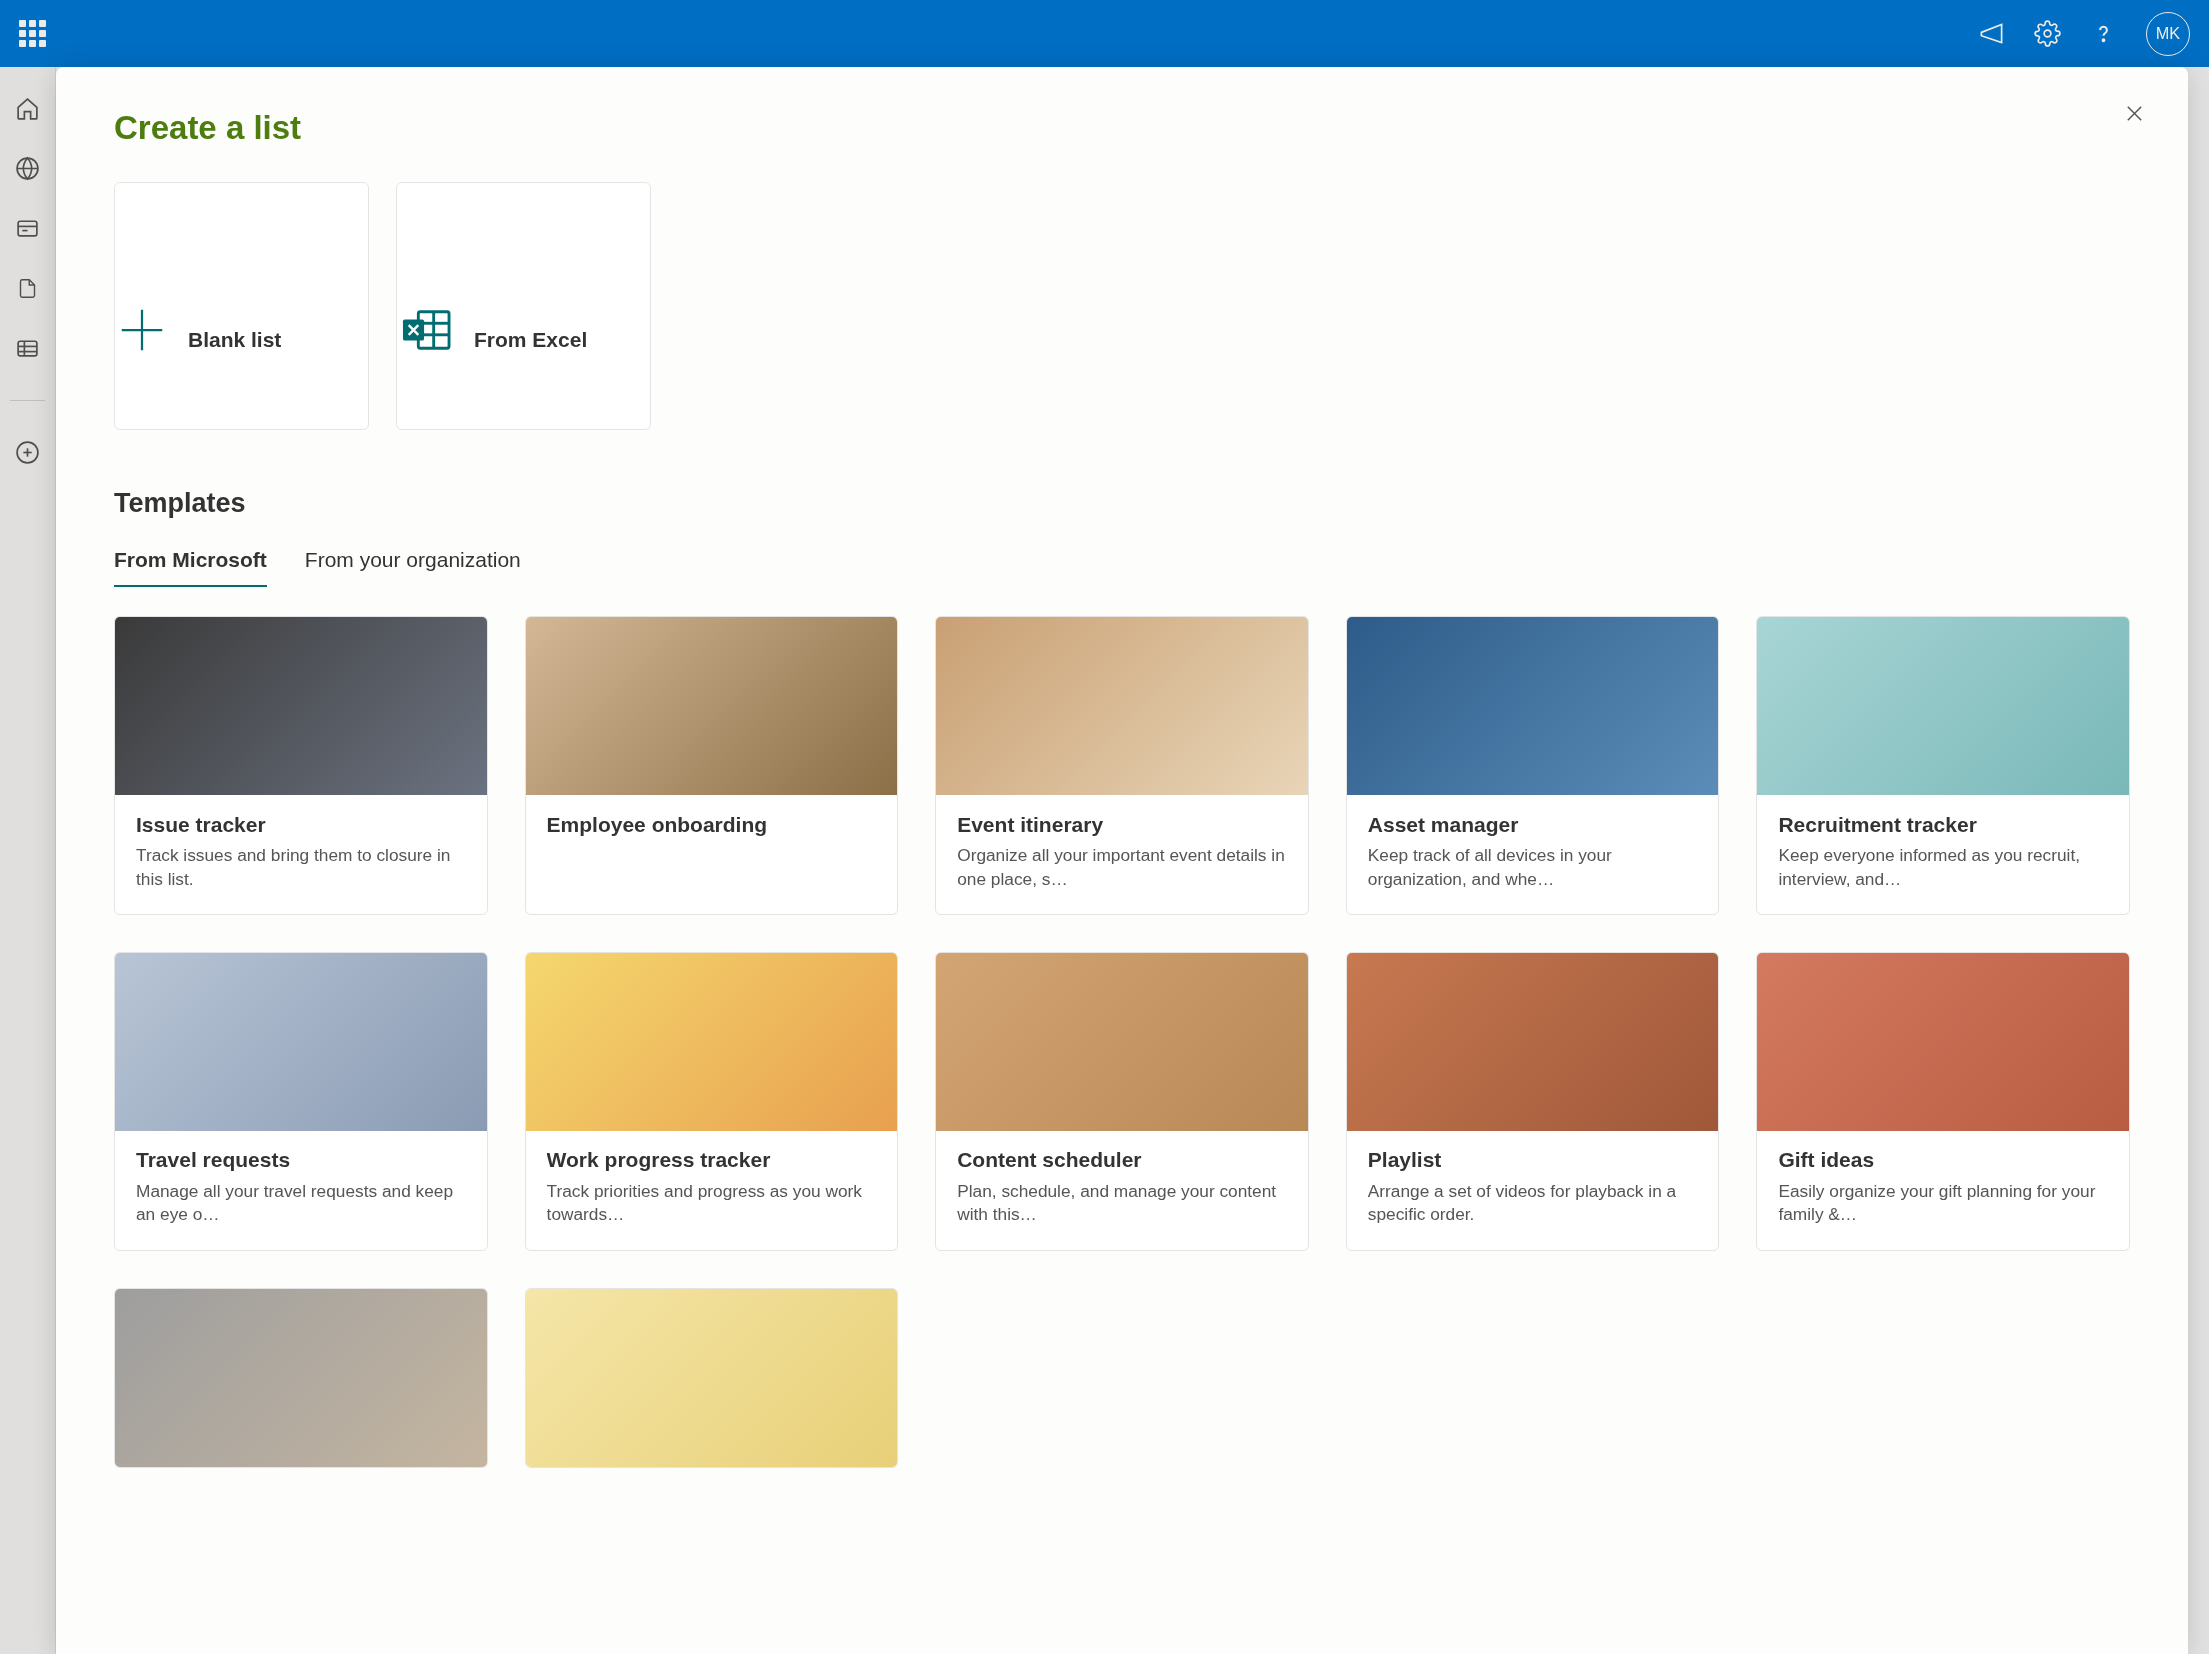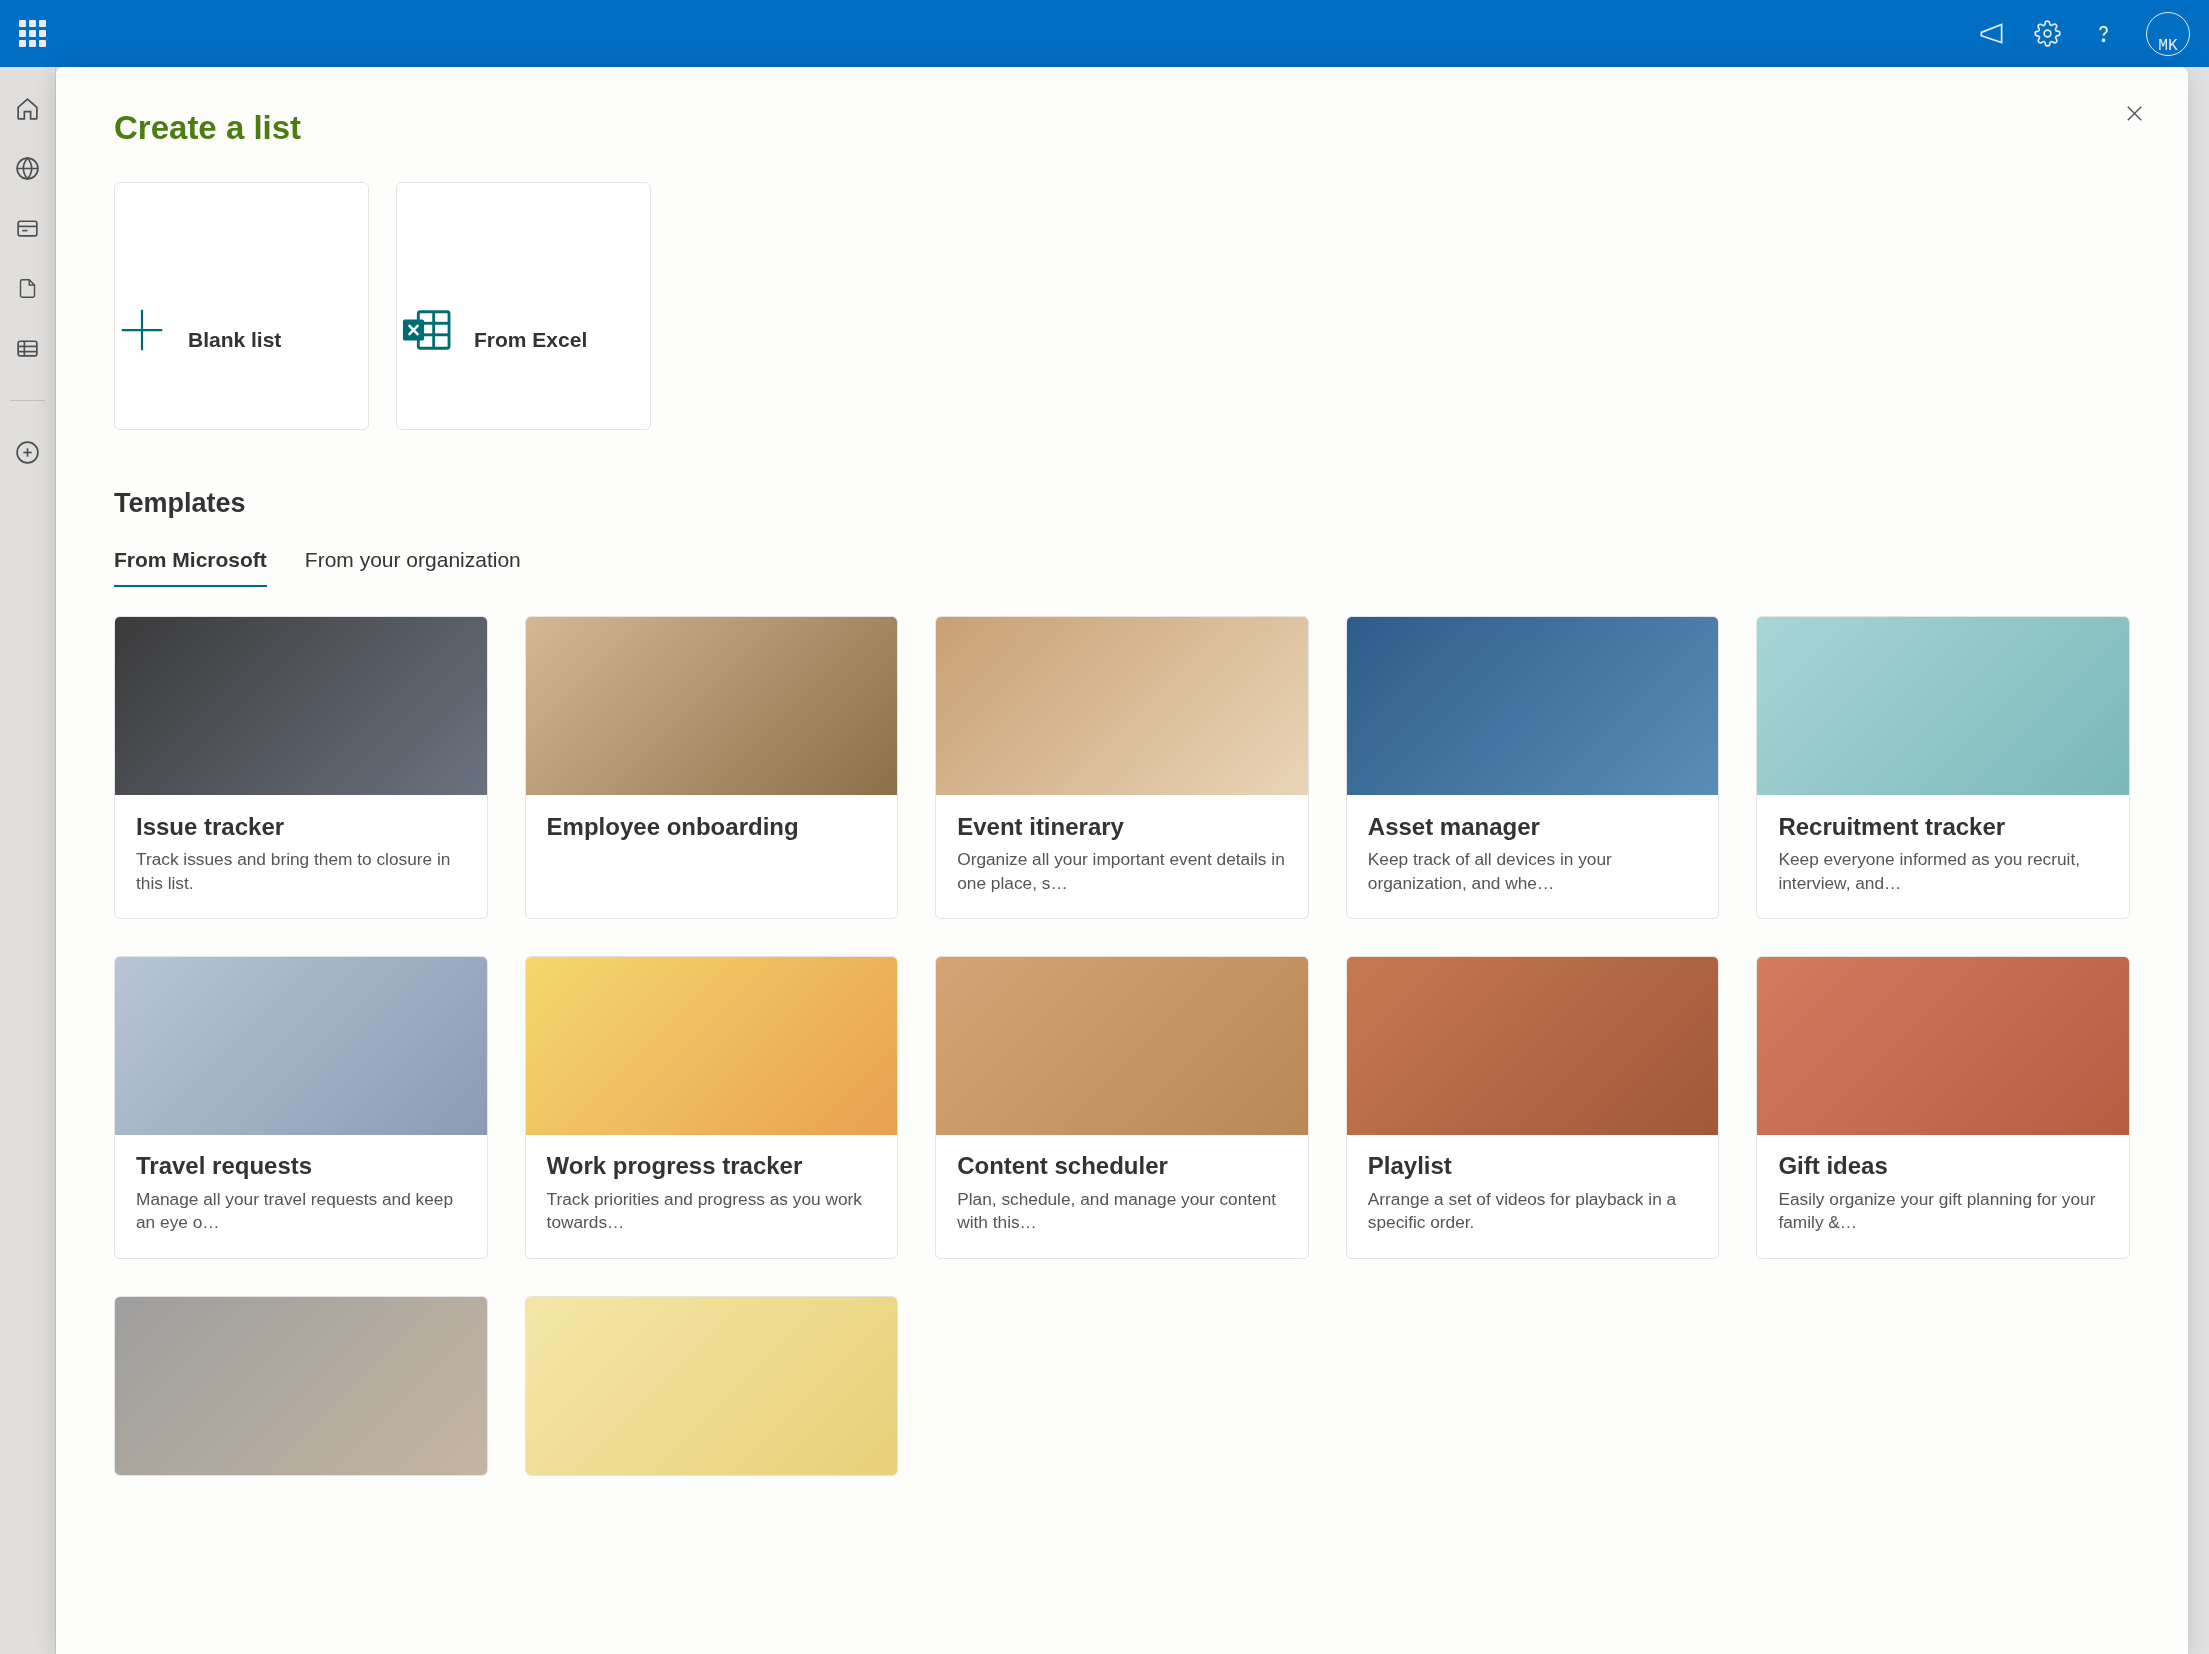--- a/index.html
+++ b/index.html
@@ -12,21 +12,21 @@
     padding: 0 19px; z-index: 1;
   }
   .waffle { width: 27px; height: 27px; display: grid; grid-template-columns: repeat(3,1fr); grid-template-rows: repeat(3,1fr); gap: 2.9px; margin-right: 29px; }
   .waffle span { background: #fff; border-radius: 1px; }
   .search-container { margin-left: auto; margin-right: auto; position: relative; }
   .search-box { width: 884px; height: 46px; border-radius: 5.8px; border: none; background: rgba(255,255,255,0.7); padding-left: 58px; font-size: 19px; color: #555; }
   .search-box::placeholder { color: #666; }
   .search-icon-svg { position: absolute; left: 19px; top: 50%; transform: translateY(-50%); }
   .header-right { display: flex; align-items: center; gap: 29px; margin-left: auto; }
   .header-icon { color: #fff; display:flex; align-items:center; justify-content:center; }
-  .avatar-circle { width: 44px; height: 44px; border-radius: 50%; border: 1.4px solid #fff; display:flex; align-items:flex-end; justify-content:center; color:#fff; font-size:16.3px;font-family:Liberation Mono, monospace; }
+  .avatar-circle { width: 44px; height: 44px; border-radius: 50%; border: 1.4px solid #fff; display:flex; align-items:center; justify-content:center; color:#fff; font-size:16.3px; }
 
   
   .left-rail {
     position: fixed; top: 67px; left: 0; bottom: 0; width: 56px;
     background: #f3f2f1; display: flex; flex-direction: column; align-items: center;
     gap: 35px; padding-top: 29px; z-index: 1;
     border-right: 1px solid #e1dfdd;
   }
   .left-rail .rail-icon { width: 25px; height: 25px; color: #555; display:flex; align-items:center; justify-content:center; }
   .left-rail .divider { width: 35px; height:1px; background:#d0d0d0; margin:3.8px 0; }
@@ -57,21 +57,21 @@
   .modal h2 { font-size: 27px; font-weight: 700; color:#333; margin-bottom: 29px; }
 
   .tabs { display:flex; gap: 38px; border-bottom: none; margin-bottom: 29px; }
   .tab { font-size: 21px; color:#333; padding-bottom: 13.4px; cursor:pointer; }
   .tab.active { font-weight:600; border-bottom: 2.9px solid #026d70; }
 
   .template-grid { display:grid; grid-template-columns: repeat(5, 1fr); gap: 37px; padding-bottom: 38px; }
   .template-card { border:1px solid #e4e4e4; border-radius:5.8px; overflow:hidden; background:#fff; cursor:pointer; }
   .template-img { width:100%; height: 178px; background:#ddd; }
   .template-body { padding: 17.3px 21px 23px 21px; }
-  .template-title { font-size: 24px; font-weight:700; color:#333; margin-bottom: 7.7px; white-space:nowrap; overflow:hidden; text-overflow:ellipsis; }
+  .template-title { font-size: 21px; font-weight:700; color:#333; margin-bottom: 7.7px; white-space:nowrap; overflow:hidden; text-overflow:ellipsis; }
   .template-desc { font-size: 17.3px; color:#555; line-height:1.35; display:-webkit-box; -webkit-line-clamp:2; -webkit-box-orient:vertical; overflow:hidden; }
 
   
   .img-1{background:linear-gradient(135deg,#3a3a3a,#6b7280);}
   .img-2{background:linear-gradient(135deg,#d4b896,#8b6f47);}
   .img-3{background:linear-gradient(135deg,#c9a074,#e8d5b7);}
   .img-4{background:linear-gradient(135deg,#2e5c8a,#5b8db8);}
   .img-5{background:linear-gradient(135deg,#a8d5d5,#7ab8b8);}
   .img-6{background:linear-gradient(135deg,#b8c5d6,#8a9bb3);}
   .img-7{background:linear-gradient(135deg,#f5d76e,#e8a04f);}

